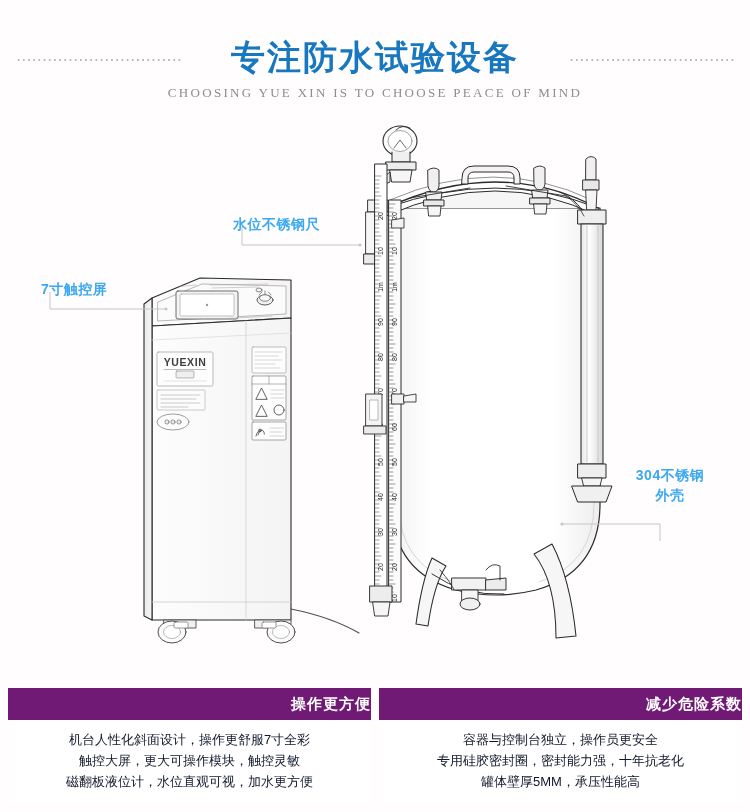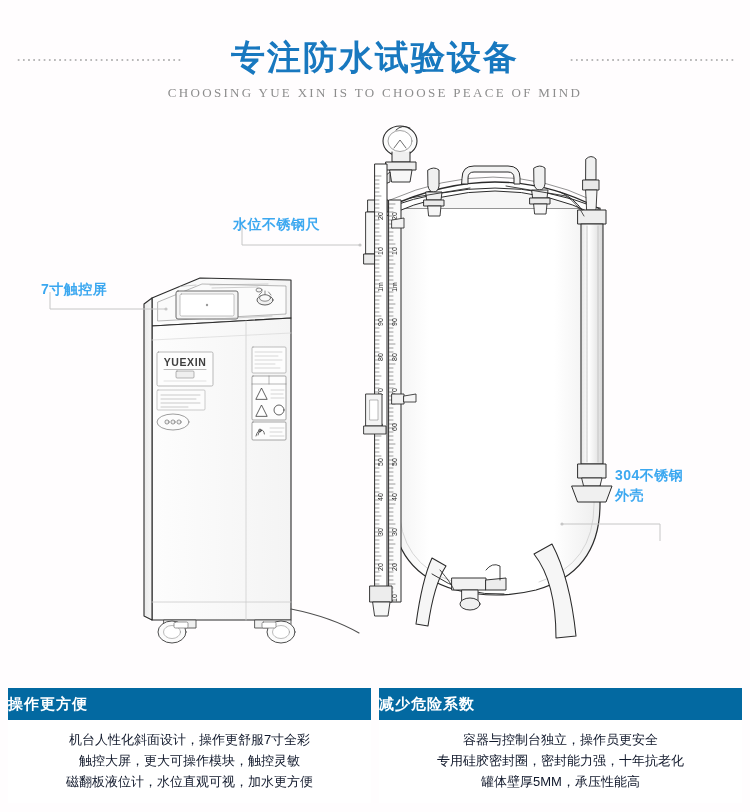--- a/index.html
+++ b/index.html
@@ -77,47 +77,47 @@
     position: absolute;
     color: #3ca8f0;
     font-size: 14px;
     font-weight: bold;
     line-height: 20px;
     white-space: nowrap;
     letter-spacing: 0.5px;
   }
   .callout.c1 { left: 41px;  top: 271px; margin-top: 8px; }
   .callout.c2 { left: 233px; top: 214px; }
-  .callout.c3 { left: 615px; top: 465px; white-space: normal; width: 110px; }
+  .callout.c3 { left: 615px; top: 465px; text-align: center; white-space: normal; width: 110px; }
 
   
   .cards {
     position: absolute;
     left: 8px;
     top: 688px;
     width: 734px;
     height: 115px;
     display: flex;
     gap: 8px;
   }
   .card {
     flex: 1 1 0;
     display: flex;
     flex-direction: column;
     background: #ffffff;
   }
   .card-head {
-    background: #0369a1;
+    background: #701a75;
     color: #ffffff;
     font-size: 15px;
     font-weight: bold;
     letter-spacing: 1px;
     height: 32px;
     line-height: 32px;
-    text-align: left;
+    text-align: right;
   }
   .card-body {
     flex: 1;
     padding-top: 9px;
     text-align: center;
     color: #0f172a;
     font-size: 13px;
     line-height: 21px;
   }
   .card-body .ln { display: block; white-space: nowrap; }

